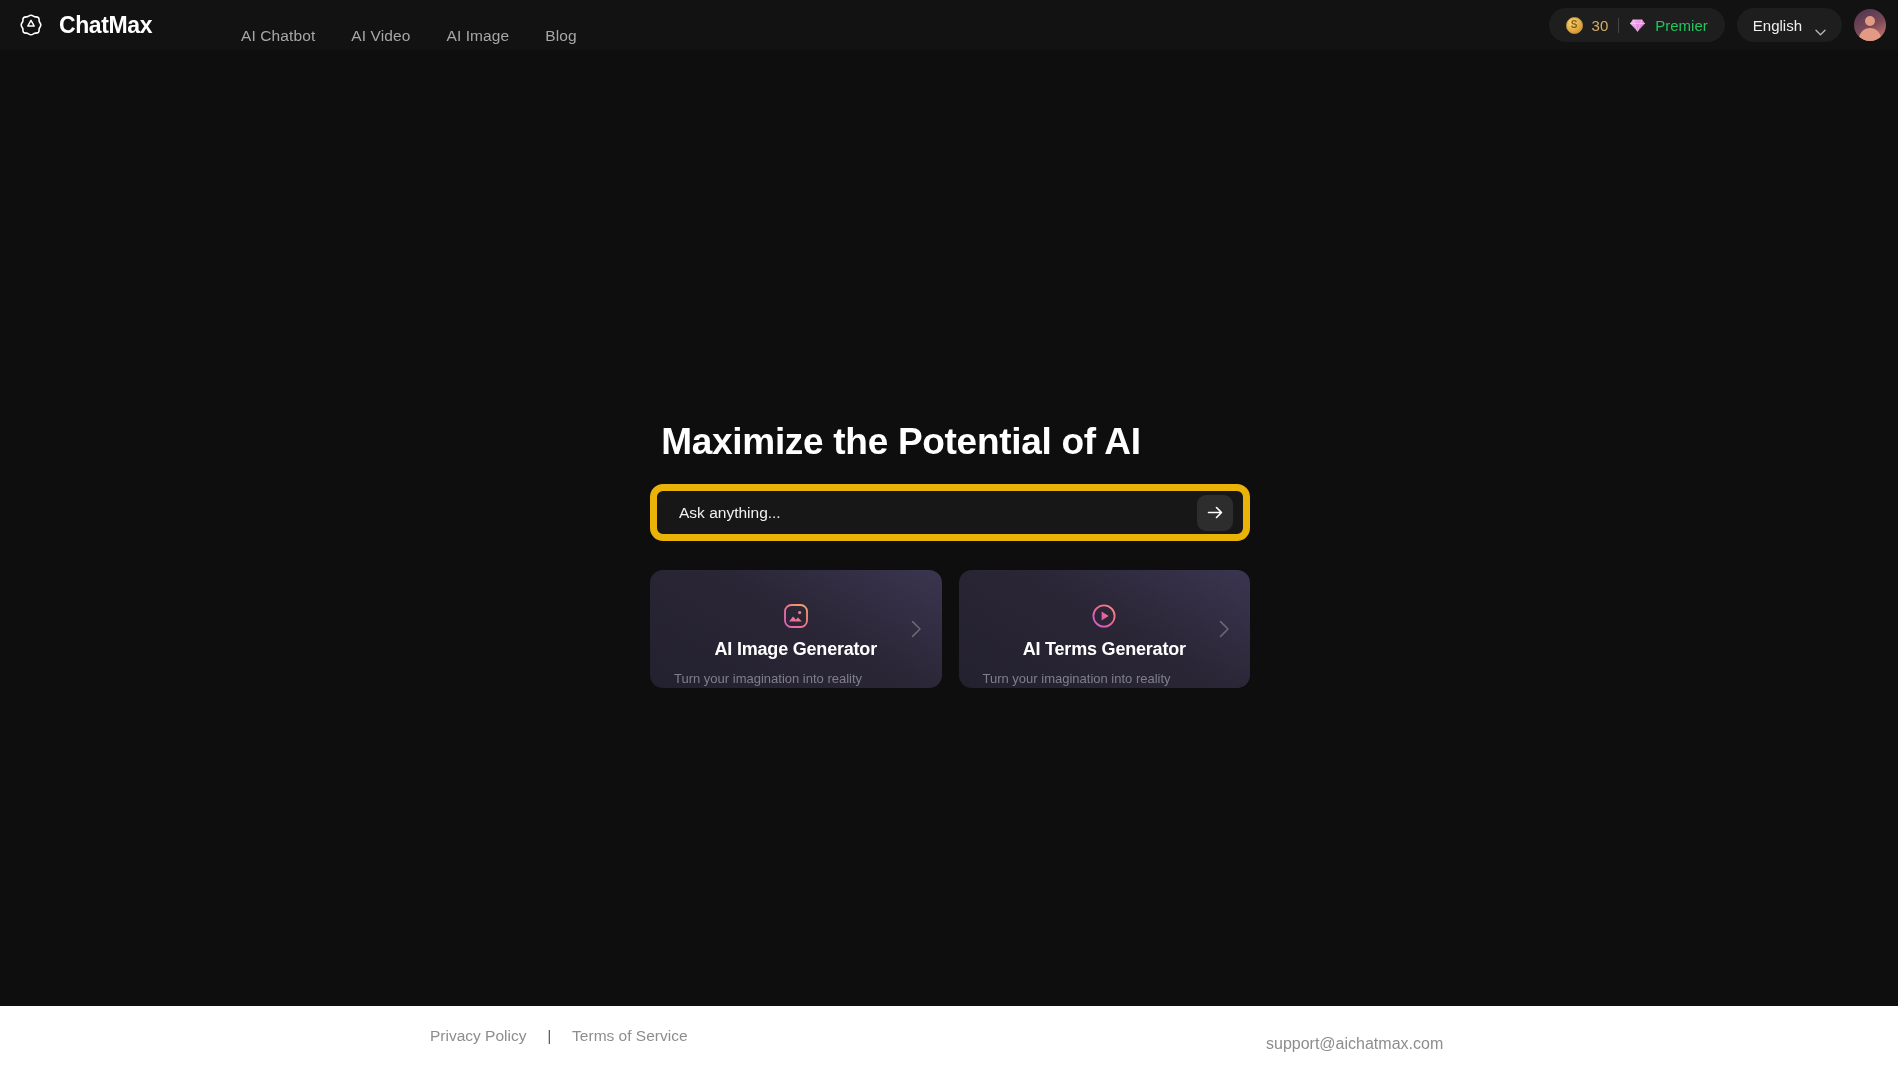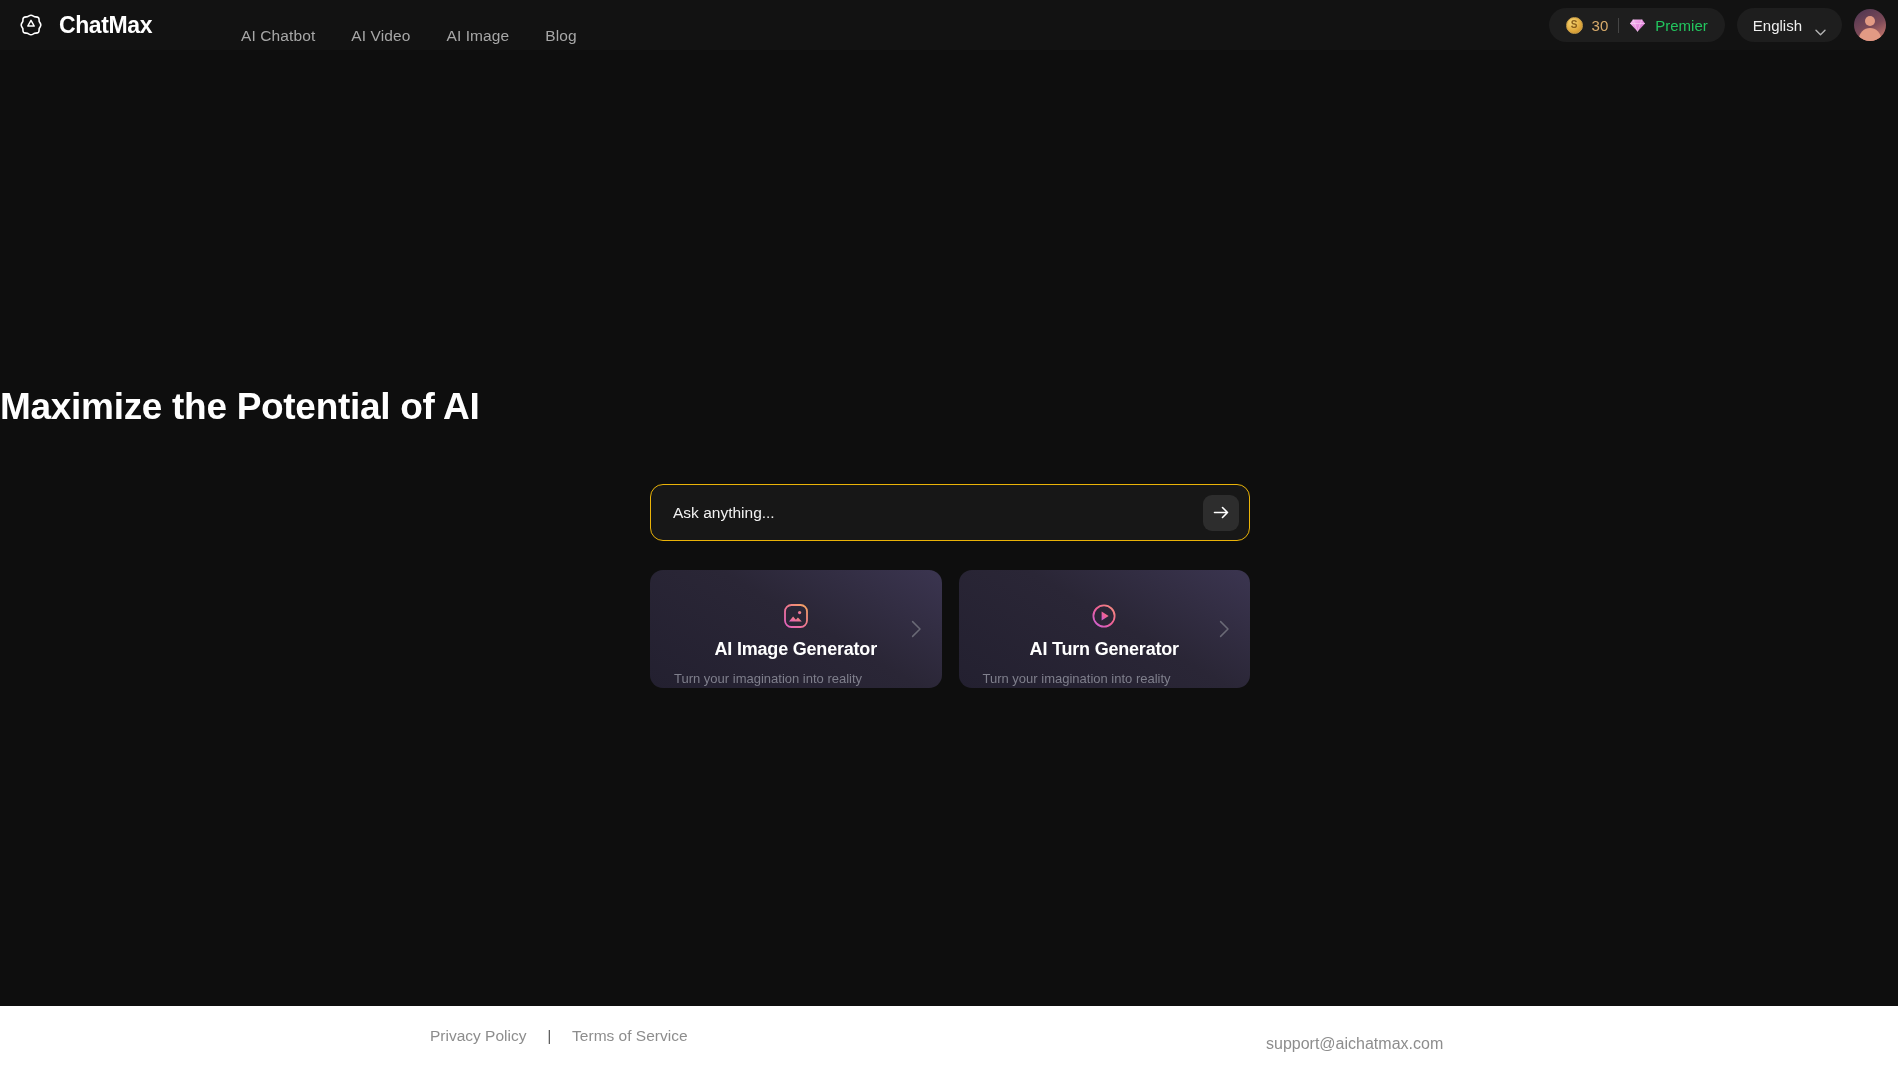--- a/index.html
+++ b/index.html
@@ -123,35 +123,36 @@
   
   .main {
     position: absolute;
     top: 50px; left: 0;
     width: 1898px;
     height: 956px;
     background: #0e0e0e;
   }
   .hero-title {
     position: absolute;
-    top: 336px;
+    top: 371px;
     left: 0; width: 1802px;
+    text-align: center;
     color: #ffffff;
     font-size: 37px;
     font-weight: 600;
     letter-spacing: -0.3px;
   }
   .ask-box {
     position: absolute;
     left: 650px;
     top: 434px;
     width: 600px;
     height: 57px;
     background: #171717;
-    border: 1px solid #eab308;
+    border: 7px solid #eab308;
     border-radius: 13px;
     display: flex;
     align-items: center;
     padding: 0 10px 0 22px;
   }
   .ask-input {
     flex: 1;
     background: transparent;
     border: none;
     outline: none;
@@ -369,21 +370,21 @@
               <linearGradient id="vidg" x1="0" y1="1" x2="1" y2="0">
                 <stop offset="0%" stop-color="#c95fd8"></stop>
                 <stop offset="50%" stop-color="#ee5f97"></stop>
                 <stop offset="100%" stop-color="#f5907a"></stop>
               </linearGradient>
             </defs>
             <circle cx="12" cy="12" r="10.6" stroke="url(#vidg)" stroke-width="1.8"></circle>
             <path d="M9.6 7.6l7 4.4-7 4.4z" fill="url(#vidg)"></path>
           </svg>
         </span>
-        <span class="card-title">AI Turn Generator</span>
+        <span class="card-title">AI Terms Generator</span>
       </div>
       <div class="card-sub">Turn your imagination into reality</div>
       <span class="card-chevron">
         <svg viewBox="0 0 11 18" width="11" height="18" fill="none">
           <path d="M1.6 1.6L9 9l-7.4 7.4" stroke="#6a6a76" stroke-width="1.5" stroke-linecap="round" stroke-linejoin="round"></path>
         </svg>
       </span>
     </div>
 
   </div>

